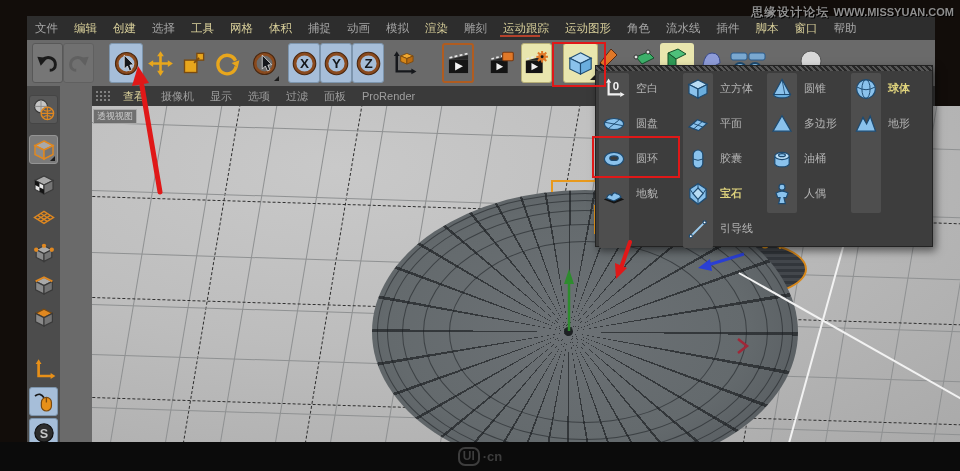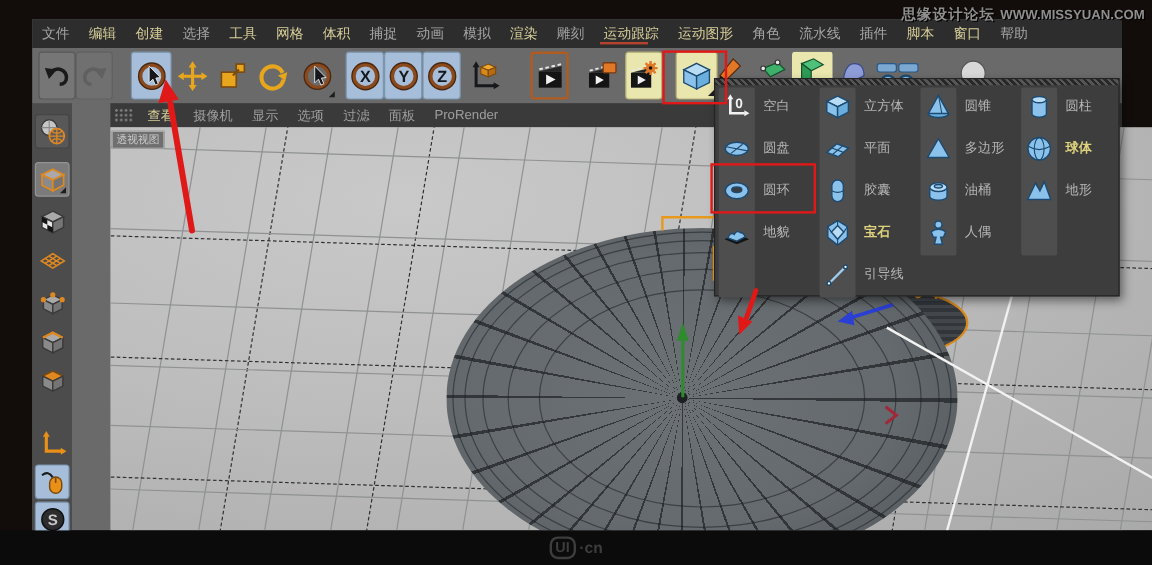--- a/index.html
+++ b/index.html
@@ -569,29 +569,20 @@
               </svg>
             </div>
             <span class="prim-label">人偶</span>
           </div>
         </div>
         <div class="prim-col">
           <div class="prim-strip" style="height: 140px;"></div>
           <div class="prim-row">
             <div class="prim-ico">
               <svg viewBox="0 0 20 20">
-                <path d="M5 5 v10 a5,2.2 0 0 0 10 0 V5" fill="#8ac2ec" stroke="#1d4a70" stroke-width="1"></path>
-                <ellipse cx="10" cy="5" rx="5" ry="2.2" fill="#b8dcf4" stroke="#1d4a70" stroke-width="1"></ellipse>
-              </svg>
-            </div>
-            <span class="prim-label">圆柱</span>
-          </div>
-          <div class="prim-row">
-            <div class="prim-ico">
-              <svg viewBox="0 0 20 20">
                 <circle cx="10" cy="10" r="7.8" fill="#8ac2ec" stroke="#1d4a70" stroke-width="1"></circle>
                 <ellipse cx="10" cy="10" rx="3.4" ry="7.8" fill="none" stroke="#1d4a70" stroke-width="0.8"></ellipse>
                 <path d="M2.4 8.3 q7.6 4.6 15.2 0" stroke="#1d4a70" stroke-width="0.8" fill="none"></path>
               </svg>
             </div>
             <span class="prim-label em">球体</span>
           </div>
           <div class="prim-row">
             <div class="prim-ico">
               <svg viewBox="0 0 20 20">

